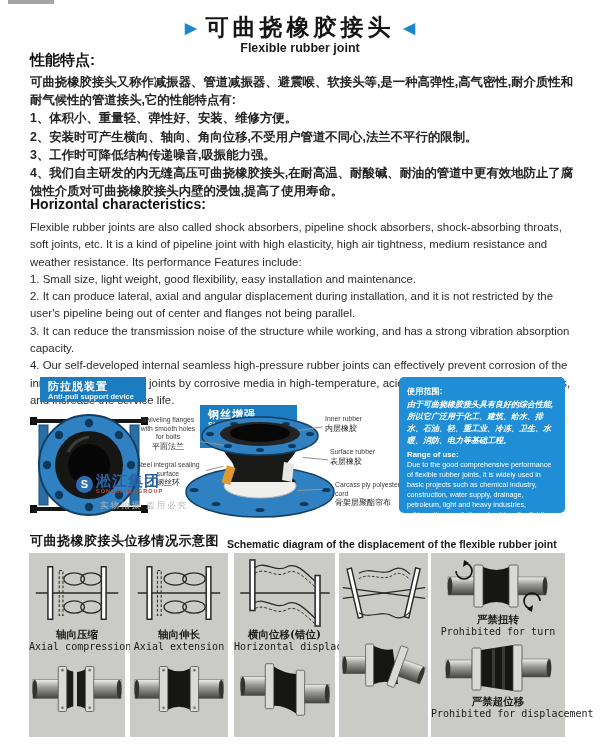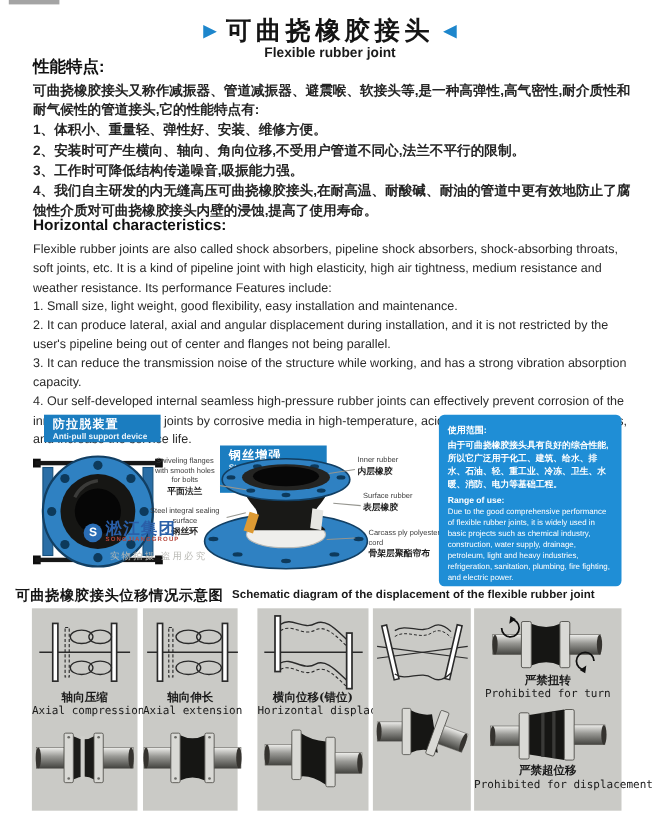--- a/index.html
+++ b/index.html
@@ -20,40 +20,40 @@
   .h-en{position:absolute;left:30px;top:196px;font-size:14px;font-weight:bold;color:#111;}
   .en-body{position:absolute;left:30px;top:219px;width:546px;font-size:11.4px;color:#2a2a2a;line-height:17.3px;}
   .en-body p{margin:0;}
   
   .blab{position:absolute;background:#1b7dc0;color:#fff;padding:3px 8px 3px 8px;box-sizing:border-box;}
   .blab .c{font-size:11px;font-weight:bold;letter-spacing:1px;line-height:12px;}
   .blab .e{font-size:7.5px;font-weight:bold;line-height:9px;color:#eaf4fb;}
   #blab-left{left:40px;top:377px;width:106px;height:25px;}
   #blab-right{left:200px;top:377px;width:97px;height:43px;margin-top:28px;}
   .co{position:absolute;text-align:center;color:#3c3c3c;font-size:6.8px;line-height:8.6px;}
-  .co .cn{display:block;font-size:8px;font-weight:bold;color:#222;margin-top:1px;}
+  .co .cn{display:block;font-size:8px;font-weight:normal;color:#222;margin-top:1px;}
   .cl{position:absolute;height:0;border-top:1px solid #95958f;transform-origin:left center;}
   .wm{position:absolute;left:76px;top:474px;display:flex;align-items:center;gap:3px;}
   .wm-logo{width:17px;height:17px;border-radius:50%;background:#2a6db5;color:#fff;font:bold 11px/17px "Liberation Sans",sans-serif;text-align:center;}
   .wm-cn{font-size:15px;font-weight:900;color:#2a5fa8;letter-spacing:1px;line-height:14px;}
   .wm-en{font-size:5.5px;font-weight:bold;color:#b5443a;letter-spacing:1px;}
   .wm-note{position:absolute;left:100px;top:500px;font-size:8.5px;color:#b9b9b4;letter-spacing:2px;}
-  .infobox{position:absolute;left:399px;top:377px;width:166px;height:156px;background:#1f8ed6;
+  .infobox{position:absolute;left:399px;top:377px;width:166px;height:136px;background:#1f8ed6;
            border-radius:5px;padding:9px 8px;box-sizing:border-box;color:#fff;}
   .ib-hcn{font-size:8.2px;font-weight:bold;margin:0 0 2px 0;}
-  .ib-bcn{font-size:8px;font-weight:bold;line-height:12px;margin:0;}
+  .ib-bcn{font-size:8px;font-weight:bold;line-height:12px;margin:0;font-style:italic;}
   .ib-hen{font-size:7.8px;font-weight:bold;margin:3px 0 1px 0;}
   .ib-ben{font-size:7.2px;line-height:10px;margin:0;}
   .gphoto{position:absolute;}
   
-  .dhead{position:absolute;left:14px;top:532px;display:flex;align-items:center;}
+  .dhead{position:absolute;left:30px;top:532px;display:flex;align-items:flex-end;}
   .dhead .c{font-size:13px;font-weight:bold;color:#151515;letter-spacing:.5px;}
   .dhead .e{font-size:10.5px;font-weight:bold;color:#1a1a1a;margin-left:8px;}
   .panel{position:absolute;top:553px;height:184px;background:#cacac6;}
-  #p1{left:29px;width:96px;}  #p2{left:130px;width:86px;}
+  #p1{left:29px;width:96px;}  #p2{left:130px;width:98px;}
   #p3{left:234px;width:101px;} #p4{left:339px;width:89px;}
   #p5{left:431px;width:134px;}
   .schem{display:block;margin:5px auto 0 auto;}
   .plbl{text-align:center;overflow:visible;}
   .plbl .c{font-family:"DejaVu Serif","Liberation Serif",serif;font-weight:bold;font-size:10.5px;line-height:13px;color:#1a1a1a;display:block;}
   .plbl .e{font-family:"DejaVu Sans Mono","Liberation Mono",monospace;font-size:10px;line-height:11px;color:#1a1a1a;display:block;white-space:nowrap;}
   .photo{display:block;margin:7px auto 0 auto;}
 </style>
 </head>
 <body>

